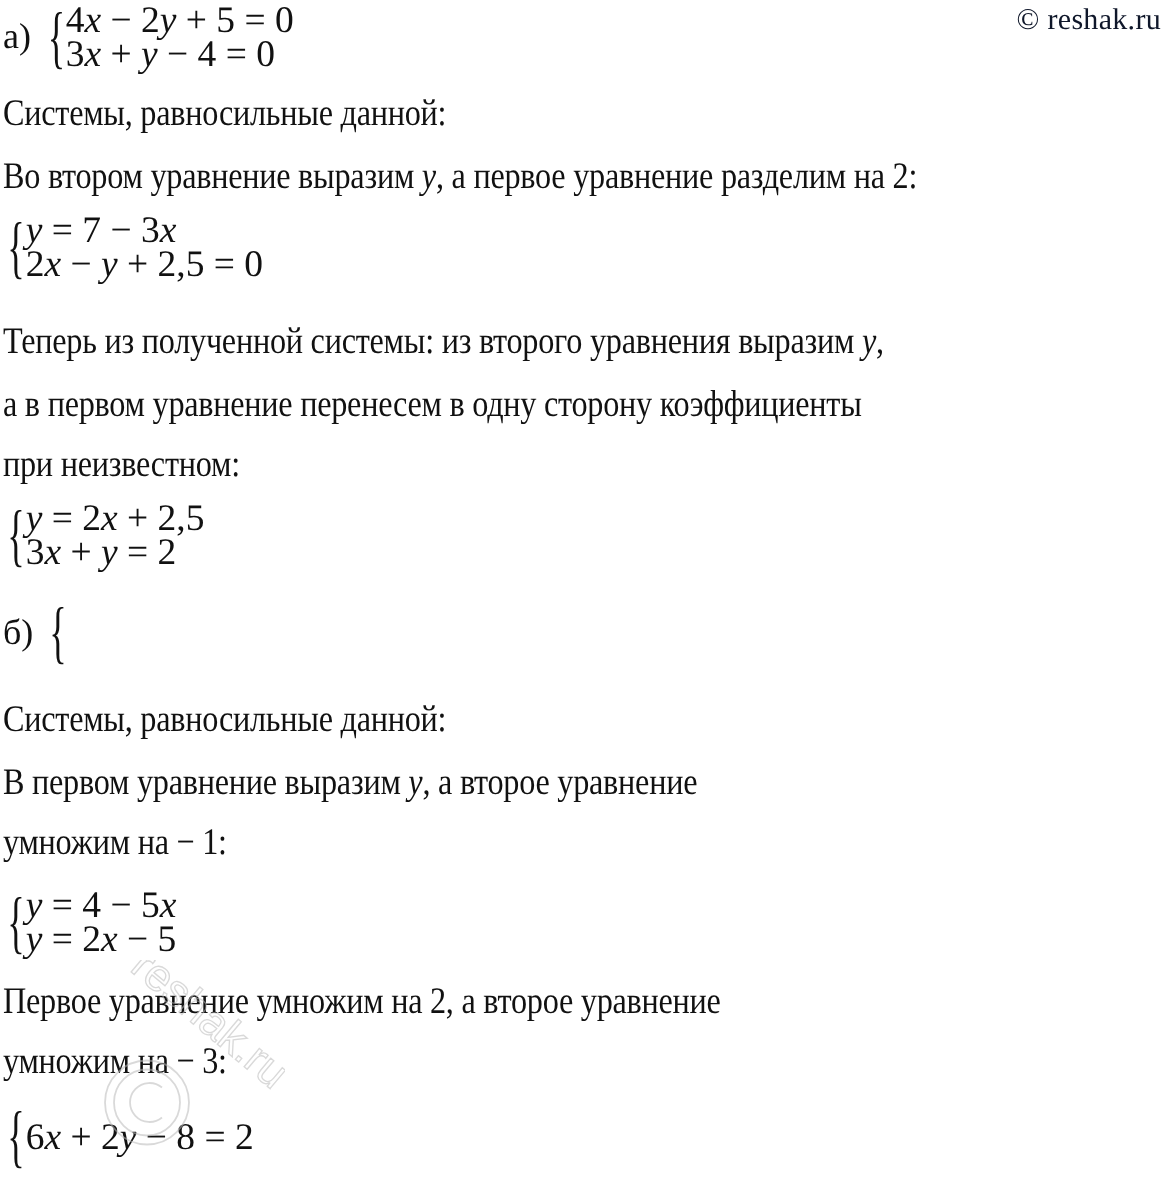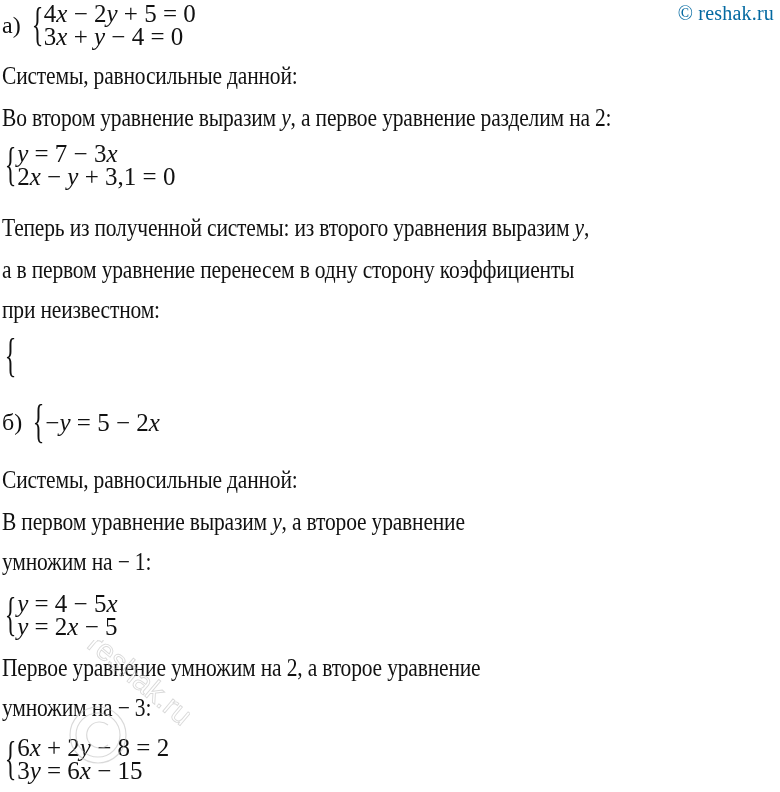--- a/index.html
+++ b/index.html
@@ -18,21 +18,21 @@
     .page {
       position: absolute;
       left: 0; top: 0;
       width: 780px; height: 792px;
     }
     .copyright {
       position: absolute;
       top: 2px;
       right: 6px;
       font-size: 20px;
-      color: #0369a1;
+      color: #0f172a;
       letter-spacing: 0.2px;
     }
     .text-line {
       position: absolute;
       left: 2px;
       font-size: 25px;
       line-height: 28px;
       white-space: nowrap;
       transform-origin: left top;
       transform: scaleX(0.86);
@@ -108,42 +108,47 @@
     <span>Во втором уравнение выразим </span><span class="var">y</span><span>, а первое уравнение разделим на 2:</span>
   </div>
 
   <div class="system" style="left:2px; top:142px;">
     <span class="brace" style="margin-left:-2px;">{</span>
     <div class="eqs">
       <div class="eq">
         <span></span><span class="v">y</span><span> = 7 − 3</span><span class="v">x</span><span></span>
       </div>
       <div class="eq">
-        <span>2</span><span class="v">x</span><span> − </span><span class="v">y</span><span> + 3,1 = 0</span>
+        <span>2</span><span class="v">x</span><span> − </span><span class="v">y</span><span> + 2,5 = 0</span>
       </div>
     </div>
   </div>
 
   <div class="text-line" style="top:214px;">
     <span>Теперь из полученной системы: из второго уравнения выразим </span><span class="var">y</span><span>,</span>
   </div>
   <div class="text-line" style="top:256px;">а в первом уравнение перенесем в одну сторону коэффициенты</div>
   <div class="text-line" style="top:296px;">при неизвестном:</div>
 
   <div class="system" style="left:2px; top:334px;">
     <span class="brace" style="margin-left:-2px;">{</span>
+    <div class="eqs">
+      <div class="eq">
+        <span></span><span class="v">y</span><span> = 2</span><span class="v">x</span><span> + 2,5</span>
+      </div>
+      <div class="eq">
+        <span> 3</span><span class="v">x</span><span> + </span><span class="v">y</span><span> = 2</span>
+      </div>
+    </div>
   </div>
 
   <div class="system" style="left:2px; top:400px;">
     <span class="sys-label">б)</span>
     <span class="brace">{</span>
     <div class="eqs">
-      <div class="eq">
-        <span>−</span><span class="v">y</span><span> = 5 − 2</span><span class="v">x</span><span></span>
-      </div>
     </div>
   </div>
 
   <div class="text-line" style="top:466px;">Системы, равносильные данной:</div>
 
   <div class="text-line" style="top:508px;">
     <span>В первом уравнение выразим </span><span class="var">y</span><span>, а второе уравнение</span>
   </div>
   <div class="text-line" style="top:548px;">умножим на  − 1:</div>
 
@@ -161,23 +166,20 @@
 
   <div class="text-line" style="top:654px;">Первое уравнение умножим на 2, а второе уравнение</div>
   <div class="text-line" style="top:694px;">умножим на − 3:</div>
 
   <div class="system" style="left:2px; top:736px;">
     <span class="brace" style="margin-left:-2px;">{</span>
     <div class="eqs">
       <div class="eq">
         <span>6</span><span class="v">x</span><span> + 2</span><span class="v">y</span><span> − 8 = 2</span>
       </div>
-      <div class="eq">
-        <span>3</span><span class="v">y</span><span> = 6</span><span class="v">x</span><span> − 15</span>
-      </div>
     </div>
   </div>
 
   <svg class="watermark" viewBox="0 0 140 150">
     <circle cx="48" cy="95" r="28" fill="none" stroke="#bbb" stroke-width="1.2"></circle>
     <circle cx="48" cy="95" r="22" fill="none" stroke="#bbb" stroke-width="1.2"></circle>
     <path d="M58 85 A13 13 0 1 0 58 105" fill="none" stroke="#bbb" stroke-width="1.2"></path>
     <text x="20" y="30" font-size="30" fill="none" stroke="#bbb" stroke-width="0.9" transform="rotate(40 60 40)" font-family="Liberation Sans, sans-serif">reshak.ru</text>
   </svg>
 

